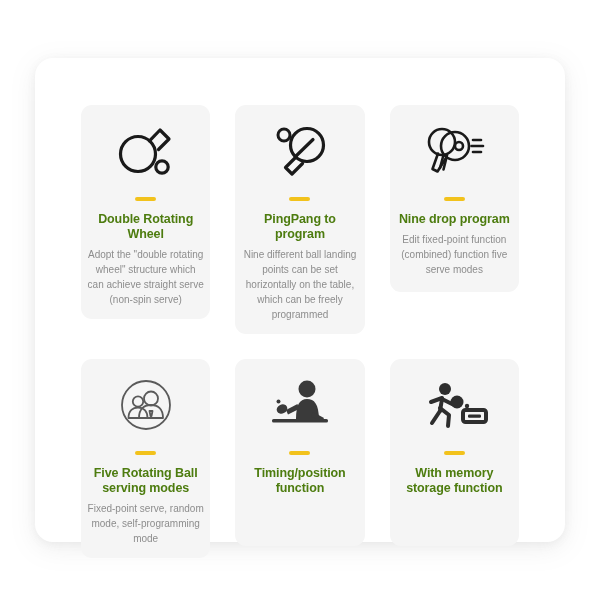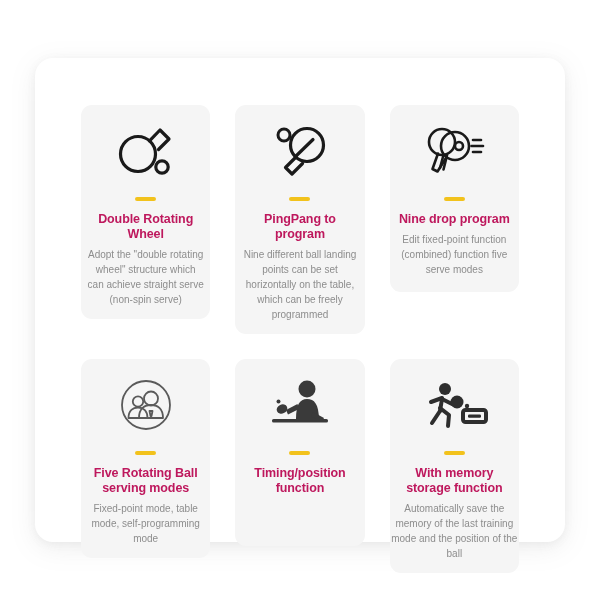--- a/index.html
+++ b/index.html
@@ -66,21 +66,21 @@
   .divider {
     width: 21px;
     height: 4px;
     border-radius: 2px;
     background: #f2c21c;
     margin: 0 0 11px 0;
   }
   .card-title {
     font-size: 12.5px;
     font-weight: bold;
-    color: #be185d;
+    color: #4d7c0f;
     text-align: center;
     line-height: 15px;
     margin: 0 0 5px 0;
     letter-spacing: -0.1px;
   }
   .card-title.wide { margin-left: -6px; margin-right: -6px; }
   .card-desc {
     font-size: 10px;
     color: #8d8d8d;
     text-align: center;
@@ -164,21 +164,21 @@
                 <circle cx="23" cy="24.5" r="5.2"></circle>
                 <path d="M13.5 41 C13.5 33.5 18 30.5 23 30.5 C28 30.5 32.5 33.5 32.5 41 Z"></path>
                 <circle cx="36" cy="21.5" r="7"></circle>
                 <path d="M24 41 C24 31.5 29.5 28 36 28 C42.5 28 48 31.5 48 41 Z"></path>
                 <path d="M34.5 34 L37.5 34 L36.5 39 L35.5 39 Z"></path>
               </g>
             </svg>
           </div>
           <div class="divider"></div>
           <p class="card-title">Five Rotating Ball serving modes</p>
-          <p class="card-desc">Fixed-point mode, table mode, self-programming mode</p>
+          <p class="card-desc">Fixed-point serve, random mode, self-programming mode</p>
         </div>
 
         <div class="card tall">
           <div class="icon-wrap">
             <svg width="68" height="56" viewBox="0 0 68 56">
               <g fill="#3a3a3a">
                 <circle cx="41" cy="12" r="8.5"></circle>
                 <path d="M30 42 C30 28 33.5 22 41 22 C48.5 22 52.5 27 53 42 Z"></path>
                 <path d="M31.5 27 L20 33 L22 37.5 L33 32 Z"></path>
                 <ellipse cx="16" cy="32" rx="5.5" ry="4.5" transform="rotate(-25 16 32)"></ellipse>
@@ -204,20 +204,19 @@
               </g>
               <circle cx="26" cy="12" r="6" fill="#2e2e2e"></circle>
               <circle cx="38" cy="25" r="6.5" fill="#2e2e2e"></circle>
               <circle cx="48" cy="29" r="2.2" fill="#2e2e2e"></circle>
               <rect x="44" y="33" width="23" height="12" rx="2.5" fill="none" stroke="#2e2e2e" stroke-width="4"></rect>
               <rect x="49" y="37.5" width="13" height="3.2" rx="1.2" fill="#2e2e2e"></rect>
             </svg>
           </div>
           <div class="divider"></div>
           <p class="card-title">With memory storage function</p>
-          <p class="card-desc wide">Automatically save the memory of the last training mode and the position of the ball</p>
         </div>
 
       </div>
 
     </div>
   </div>
 </div>
 
 </body></html>

